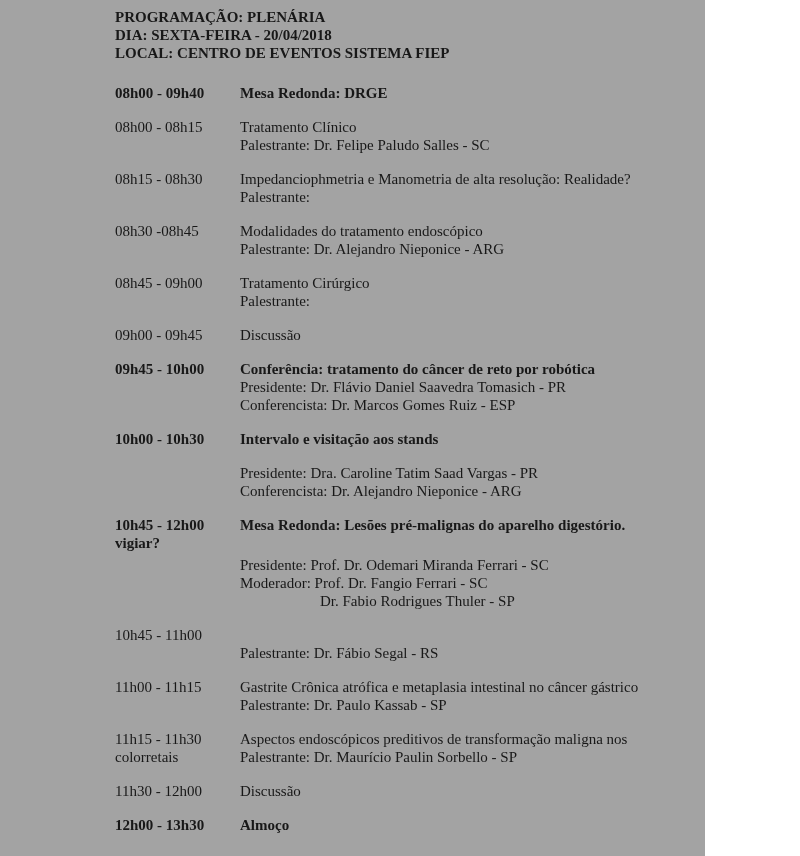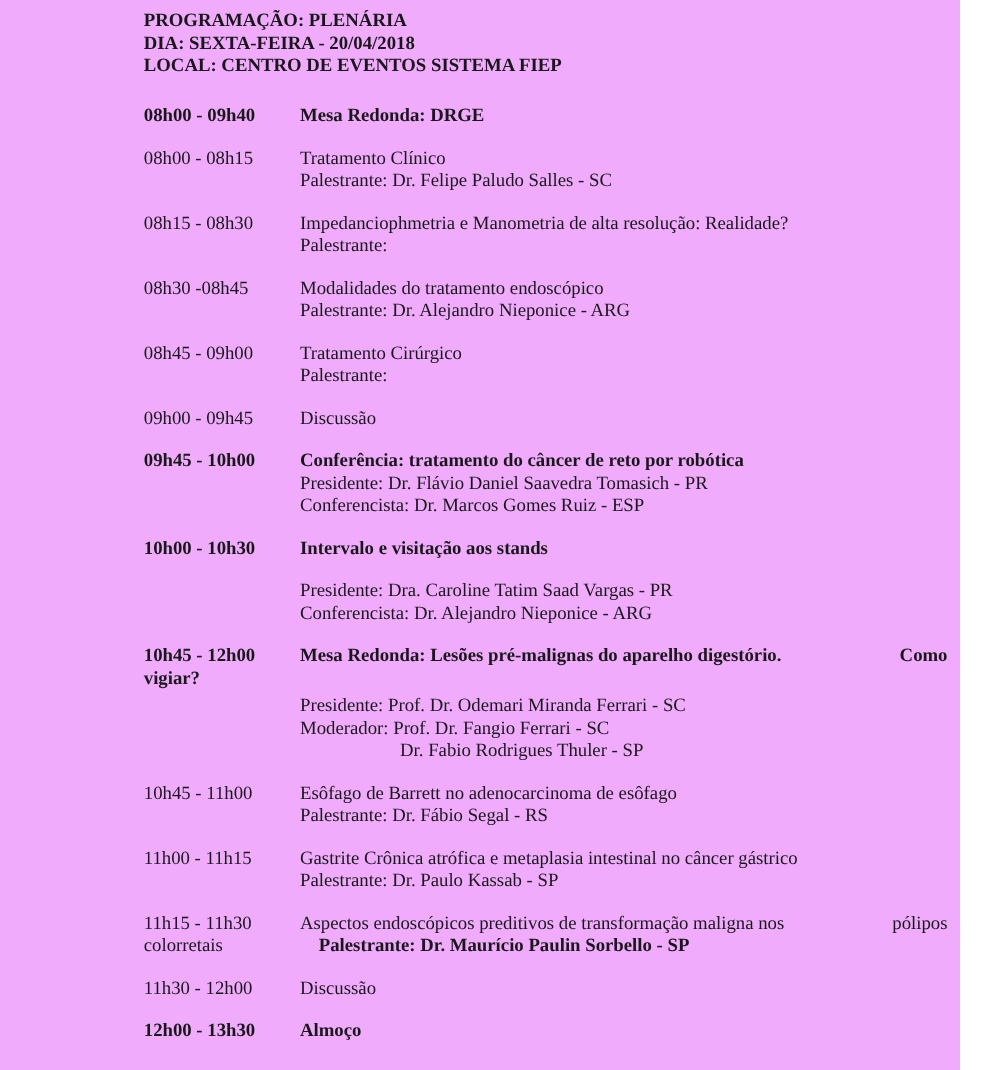--- a/index.html
+++ b/index.html
@@ -1,20 +1,20 @@
 <!DOCTYPE html>
 <html><head>
 <meta charset="utf-8">
 <style>
   html, body { margin: 0; padding: 0; background: #ffffff; }
   .page {
     position: relative;
-    width: 768px;
+    width: 705px;
     height: 856px;
-    background: #f0abfc;
+    background: #a3a3a3;
     overflow: hidden;
     font-family: "Liberation Serif", "DejaVu Serif", serif;
     font-size: 15px;
     line-height: 18px;
     color: #181818;
   }
   .content {
     position: absolute;
     left: 115px;
     top: 8px;
@@ -25,21 +25,21 @@
   .entry { margin-bottom: 16px; }
   .entry.bold { font-weight: 700; }
   .line { display: flex; align-items: center; }
   .time-cell { flex: 0 0 125px; white-space: nowrap; }
   .title-cell { flex: 0 1 auto; }
   .spacer { flex: 1 1 auto; }
   .overflow-cell { flex: 0 0 auto; }
   .detail { padding-left: 125px; font-weight: 400; }
   .entry.bold .detail { font-weight: 400; }
   .detail.indent { padding-left: 205px; }
-  .inline-detail { font-weight: 700; margin-left: 15px; }
+  .inline-detail { font-weight: 400; }
   .details-gap { height: 4px; }
 </style>
 </head>
 <body>
 
 <main class="page">
   <div class="content">
 
     <section class="header">
       <div>PROGRAMAÇÃO: PLENÁRIA</div>
@@ -135,21 +135,20 @@
 
     </div>
     <div class="details-gap"></div>
   <div class="detail">Presidente: Prof. Dr. Odemari Miranda Ferrari - SC</div>
           <div class="detail">Moderador: Prof. Dr. Fangio Ferrari - SC</div>
           <div class="detail indent">Dr. Fabio Rodrigues Thuler - SP</div>
         </article>
         <article class="entry">
     <div class="line">
       <span class="time-cell">10h45 - 11h00</span>
-      <span class="title-cell">Esôfago de Barrett no adenocarcinoma de esôfago</span>
 
     </div>
 
   <div class="detail">Palestrante: Dr. Fábio Segal - RS</div>
         </article>
         <article class="entry">
     <div class="line">
       <span class="time-cell">11h00 - 11h15</span>
       <span class="title-cell">Gastrite Crônica atrófica e metaplasia intestinal no câncer gástrico</span>
 

